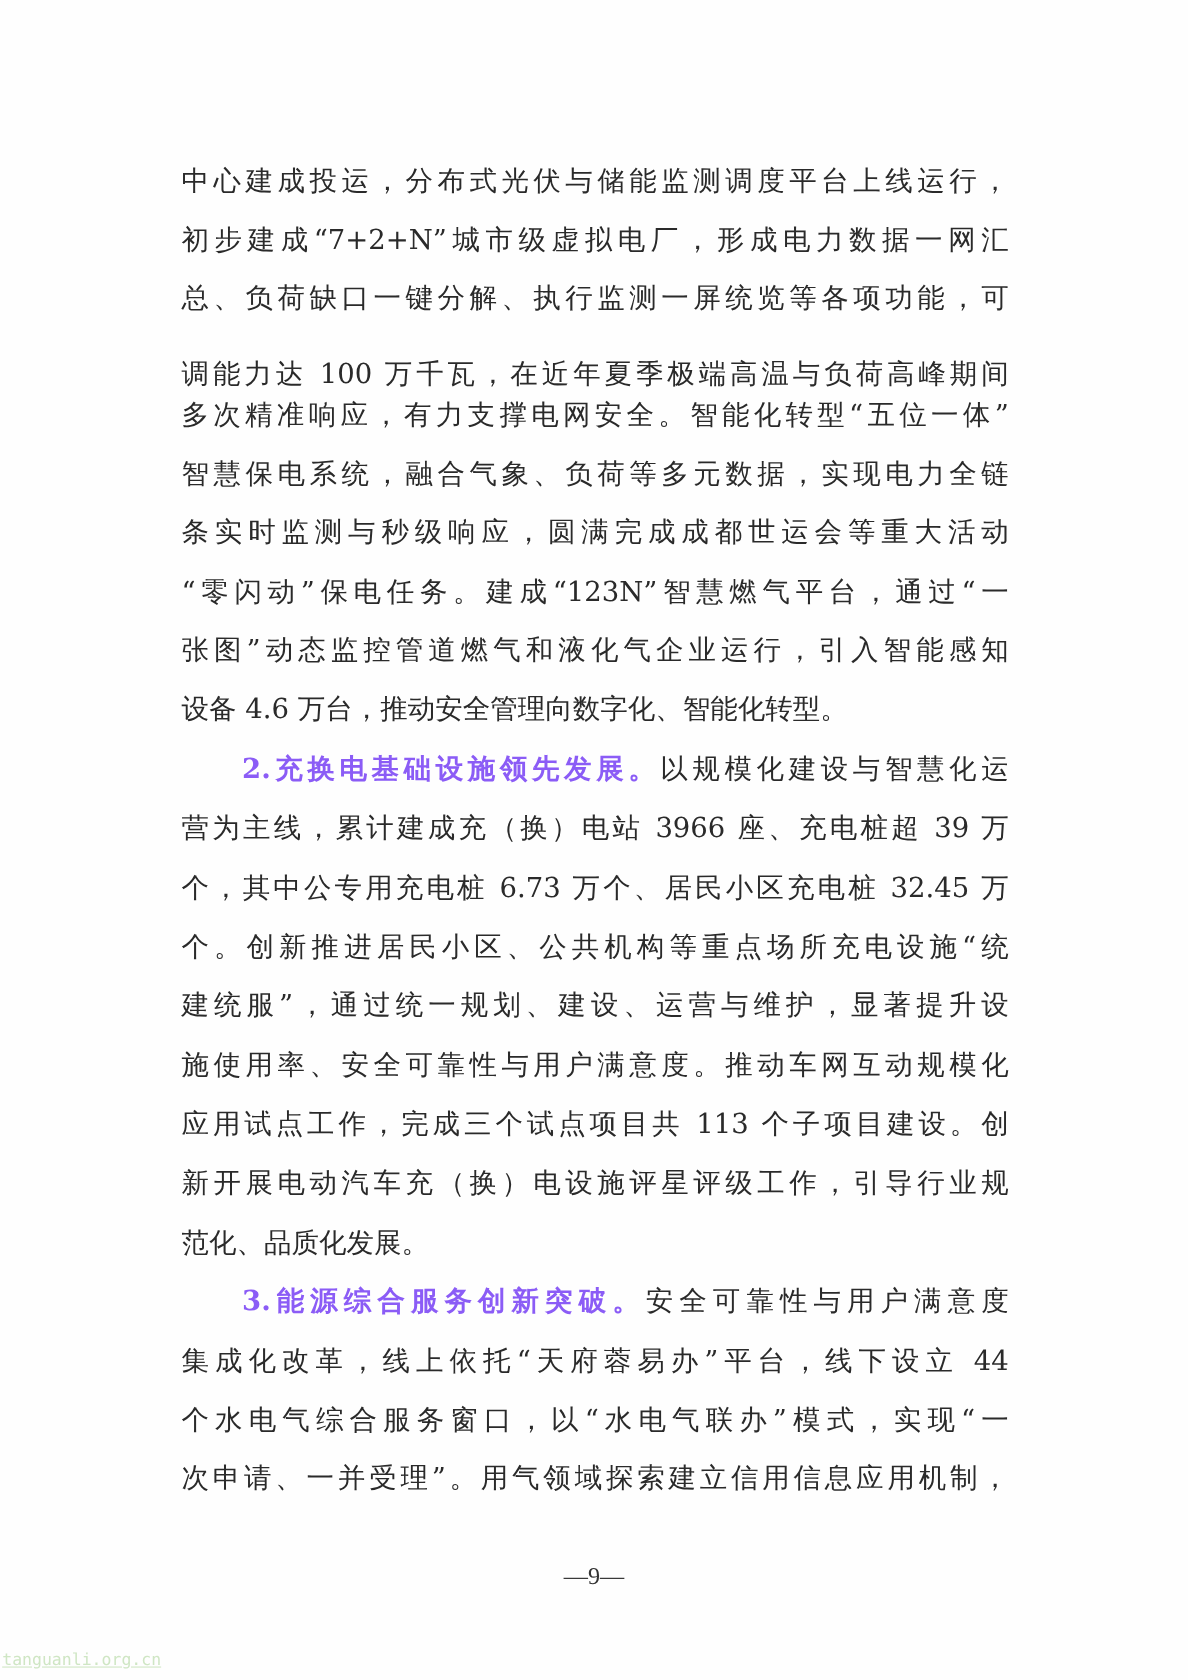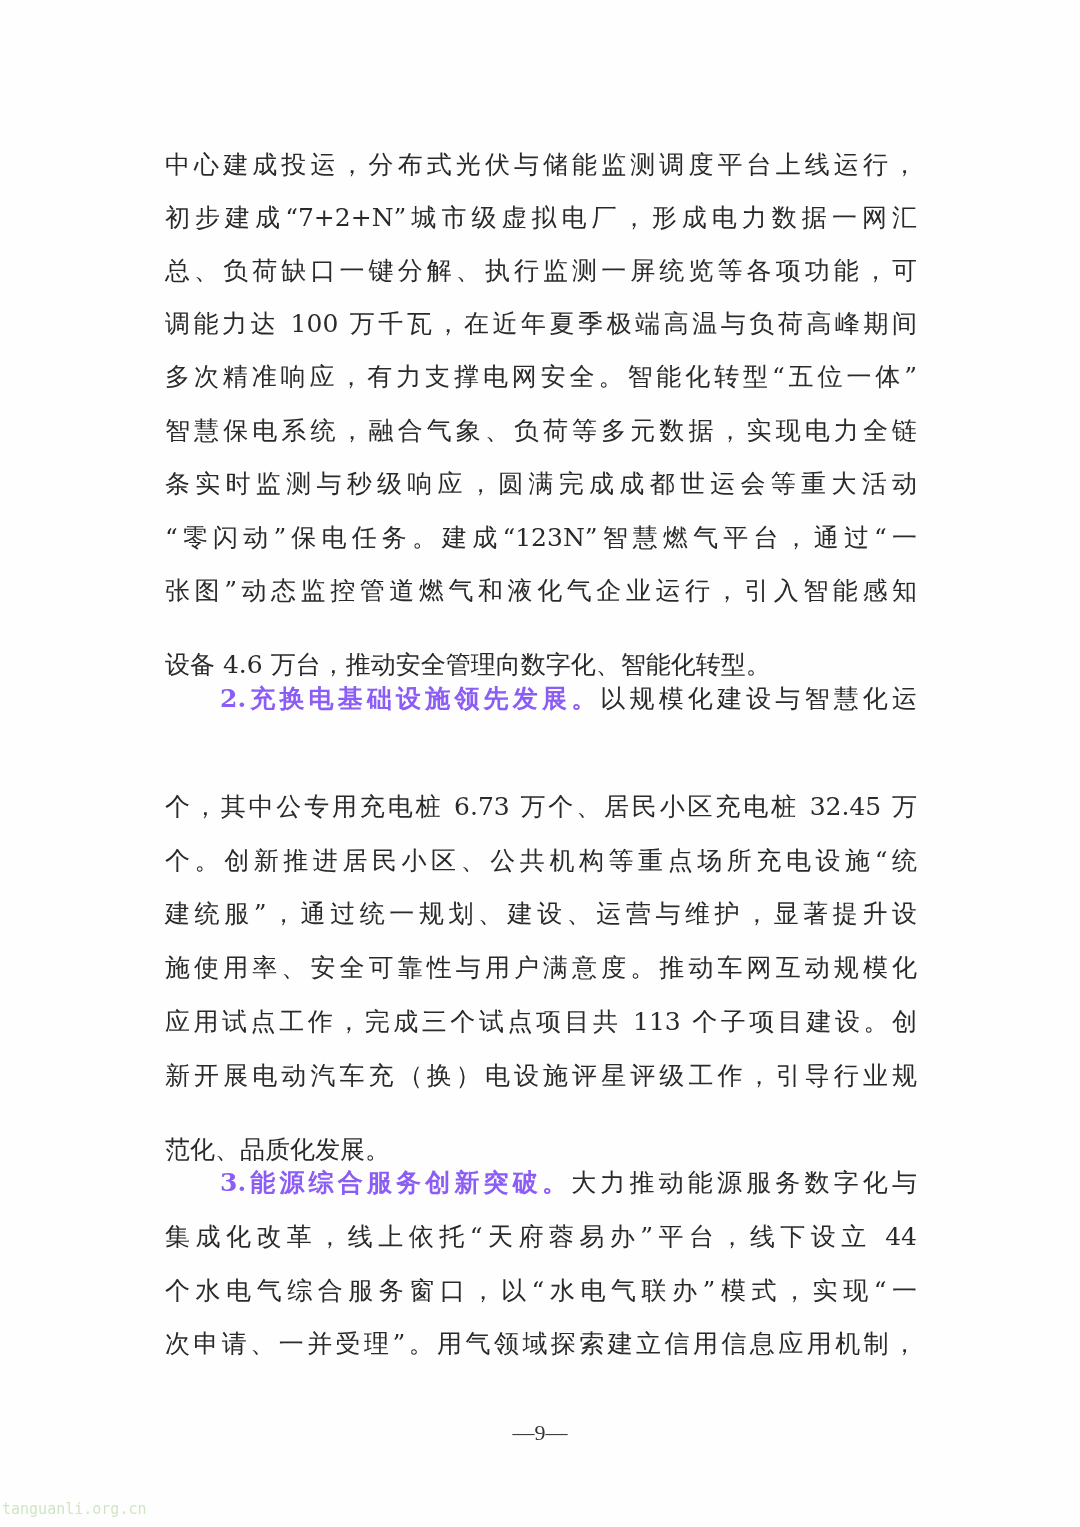--- a/index.html
+++ b/index.html
@@ -14,61 +14,62 @@
     height: 40px;
     font-family: "DejaVu Serif", "Liberation Serif", serif;
     font-size: 25px;
     line-height: 40px;
     color: #2a2a2a;
     white-space: nowrap;
     text-align: justify;
     text-align-last: justify;
     letter-spacing: 0px;
   }
-  .line.last { text-align-last: left; margin-top: 20px; }
+  .line.last { text-align-last: left; }
   .line.indent { left: 220px; width: 697px; }
   .bold { font-weight: bold; color: #8b5cf6; }
   .page-number {
     position: absolute; left: 0; width: 1080px; top: 1420px; text-align: center;
     font-family: "Liberation Serif", serif; font-size: 22px; color: #333;
   }
   .watermark {
     position: absolute; left: 2px; top: 1500px;
-    font-family: "DejaVu Sans Mono", monospace; font-size: 15px; color: #cfe6c4; letter-spacing: 0px;
+    font-family: "DejaVu Sans Mono", monospace; font-size: 15px; color: #cfe6c4; letter-spacing: 0px; text-decoration: underline;
   }
 </style>
 </head>
 <body>
 
 <div class="page">
 
   <div class="line" style="top:145px">中心建成投运，分布式光伏与储能监测调度平台上线运行，</div>
   <div class="line" style="top:198px">初步建成“7+2+N”城市级虚拟电厂，形成电力数据一网汇</div>
   <div class="line" style="top:251px">总、负荷缺口一键分解、执行监测一屏统览等各项功能，可</div>
-  <div class="line" style="top:304px">调能力达 100 万千瓦，在近年夏季极端高温与负荷高峰期间</div>
+  <div class="line" style="top:320px">调能力达 100 万千瓦，在近年夏季极端高温与负荷高峰期间</div>
   <div class="line" style="top:357px">多次精准响应，有力支撑电网安全。智能化转型“五位一体”</div>
   <div class="line" style="top:411px">智慧保电系统，融合气象、负荷等多元数据，实现电力全链</div>
   <div class="line" style="top:464px">条实时监测与秒级响应，圆满完成成都世运会等重大活动</div>
   <div class="line" style="top:518px">“零闪动”保电任务。建成“123N”智慧燃气平台，通过“一</div>
   <div class="line" style="top:571px">张图”动态监控管道燃气和液化气企业运行，引入智能感知</div>
   <div class="line last" style="top:625px">设备 4.6 万台，推动安全管理向数字化、智能化转型。</div>
 
   <div class="line indent" style="top:679px">
     <span class="bold">2.充换电基础设施领先发展。</span><span>以规模化建设与智慧化运</span>
   </div>
+  <div class="line" style="top:733px">营为主线，累计建成充（换）电站 3966 座、充电桩超 39 万</div>
   <div class="line" style="top:787px">个，其中公专用充电桩 6.73 万个、居民小区充电桩 32.45 万</div>
   <div class="line" style="top:894px">建统服”，通过统一规划、建设、运营与维护，显著提升设</div>
   <div class="line" style="top:841px">个。创新推进居民小区、公共机构等重点场所充电设施“统</div>
   <div class="line" style="top:948px">施使用率、安全可靠性与用户满意度。推动车网互动规模化</div>
   <div class="line" style="top:1002px">应用试点工作，完成三个试点项目共 113 个子项目建设。创</div>
   <div class="line" style="top:1056px">新开展电动汽车充（换）电设施评星评级工作，引导行业规</div>
   <div class="line last" style="top:1110px">范化、品质化发展。</div>
 
   <div class="line indent" style="top:1163px">
-    <span class="bold">3.能源综合服务创新突破。</span><span>大力推动能源服务数字化与</span>
+    <span class="bold">3.能源综合服务创新突破。</span><span>安全可靠性与用户满意度</span>
   </div>
   <div class="line" style="top:1217px">集成化改革，线上依托“天府蓉易办”平台，线下设立 44</div>
   <div class="line" style="top:1324px">次申请、一并受理”。用气领域探索建立信用信息应用机制，</div>
   <div class="line" style="top:1271px">个水电气综合服务窗口，以“水电气联办”模式，实现“一</div>
 
   <div class="page-number">—9—</div>
   <div class="watermark">tanguanli.org.cn</div>
 </div>
 
 </body></html>

